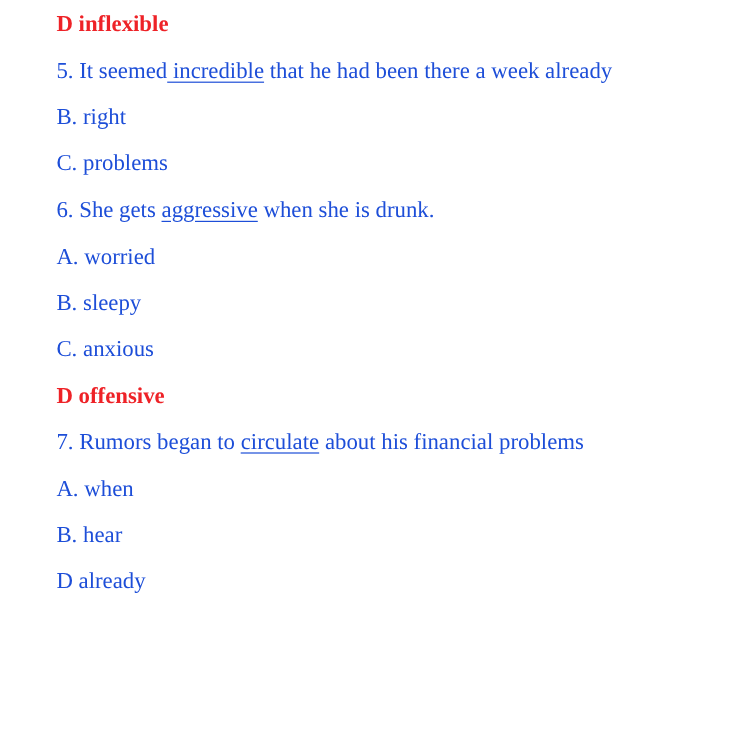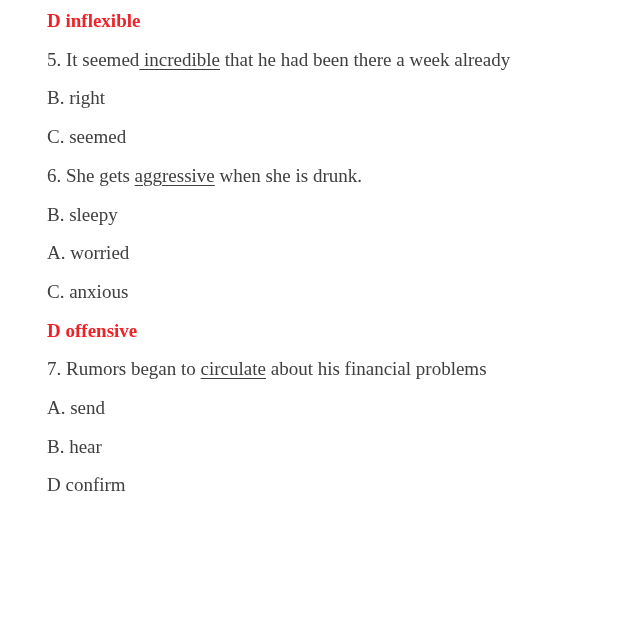--- a/index.html
+++ b/index.html
@@ -18,21 +18,21 @@
     height: 621px;
     padding: 2px 14px 0 47px;
     background: #ffffff;
   }
   .line {
     margin: 0;
     padding: 0;
     font-family: "Liberation Serif", serif;
     font-size: 19px;
     line-height: 38.7px;
-    color: #404040;
+    color: #1d4ed8;
     white-space: pre;
   }
   .line.answer {
     color: var(--answer-color, #ee2227);
     font-weight: bold;
   }
   .u {
     text-decoration: underline;
     text-underline-offset: 3px;
   }
@@ -42,35 +42,35 @@
 
 <main class="doc">
 
   <p class="line answer">D inflexible</p>
 
   <p class="line question"><span>5. It seemed</span><span class="u"> incredible</span><span> that he had been there a week already</span></p>
 
 
   <p class="line option">B. right</p>
 
-  <p class="line option">C. seemed</p>
+  <p class="line option">C. problems</p>
 
 
   <p class="line question"><span>6. She gets </span><span class="u">aggressive</span><span> when she is drunk.</span></p>
 
+  <p class="line option">A. worried</p>
+
   <p class="line option">B. sleepy</p>
-
-  <p class="line option">A. worried</p>
 
   <p class="line option">C. anxious</p>
 
   <p class="line answer">D offensive</p>
 
   <p class="line question"><span>7. Rumors began to </span><span class="u">circulate</span><span> about his financial problems</span></p>
 
-  <p class="line option">A. send</p>
+  <p class="line option">A. when</p>
 
   <p class="line option">B. hear</p>
 
 
-  <p class="line option">D confirm</p>
+  <p class="line option">D already</p>
 
 </main>
 
 </body></html>

